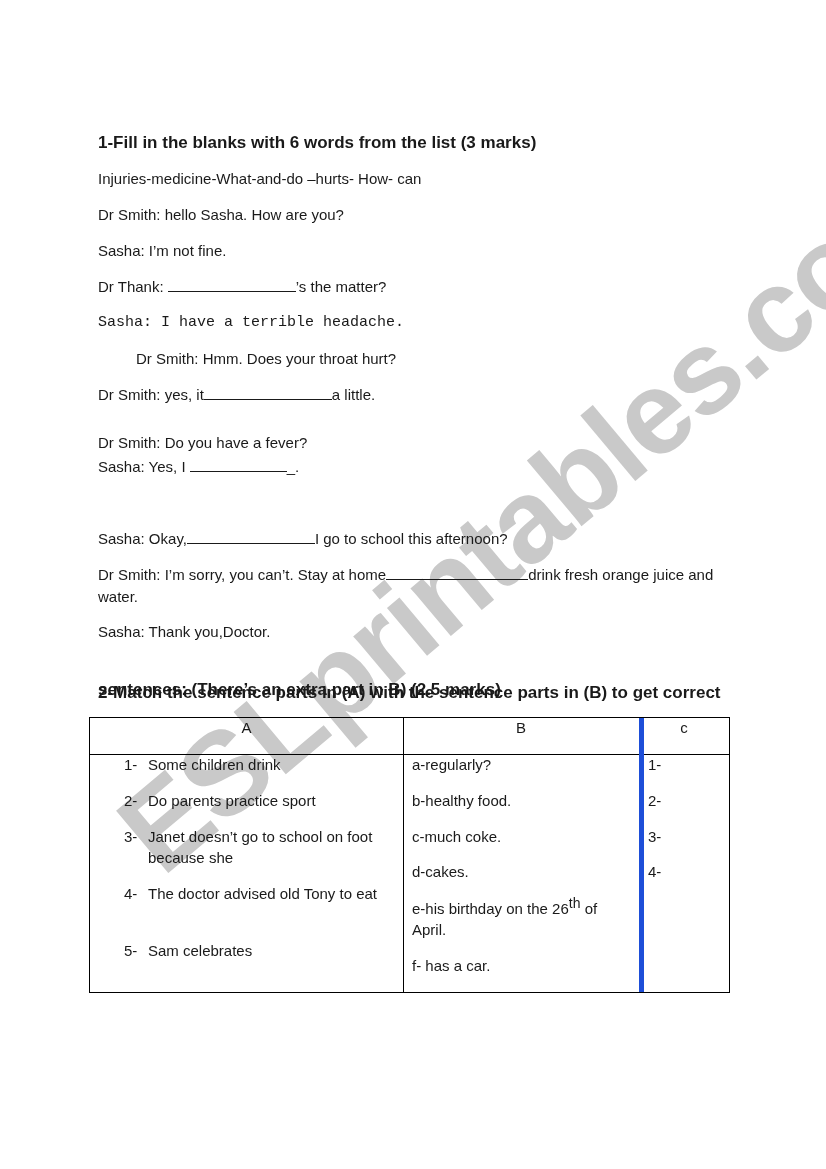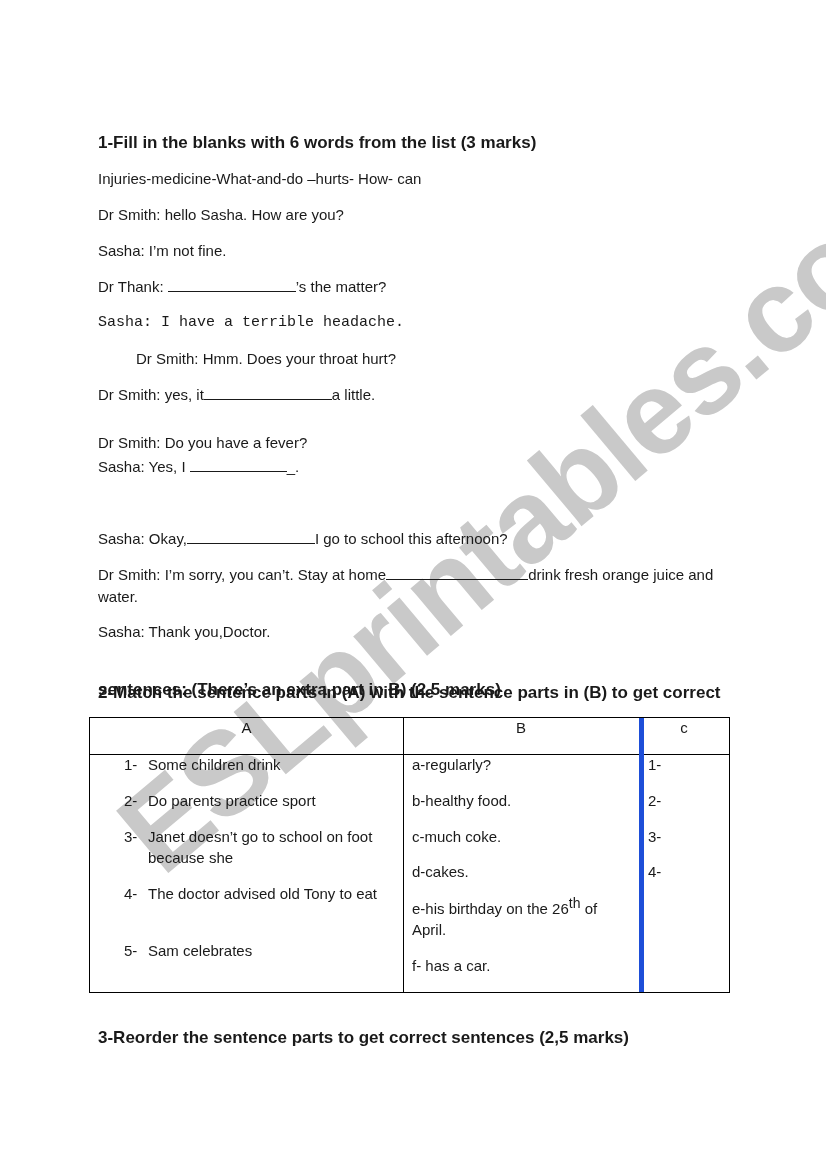--- a/index.html
+++ b/index.html
@@ -230,16 +230,15 @@
         </div>
         <div class="cell-item" style="top:108px; left:0;">
           <span class="c-text">3-</span>
         </div>
         <div class="cell-item" style="top:143px; left:0;">
           <span class="c-text">4-</span>
         </div>
       </div>
     </div>
 
-    <div class="line heading" style="top:1027px;">3-Reorder the sentence parts to get correct sentences (2,5 marks)</div>
 
   </div>
 </div>
 
 </body></html>

